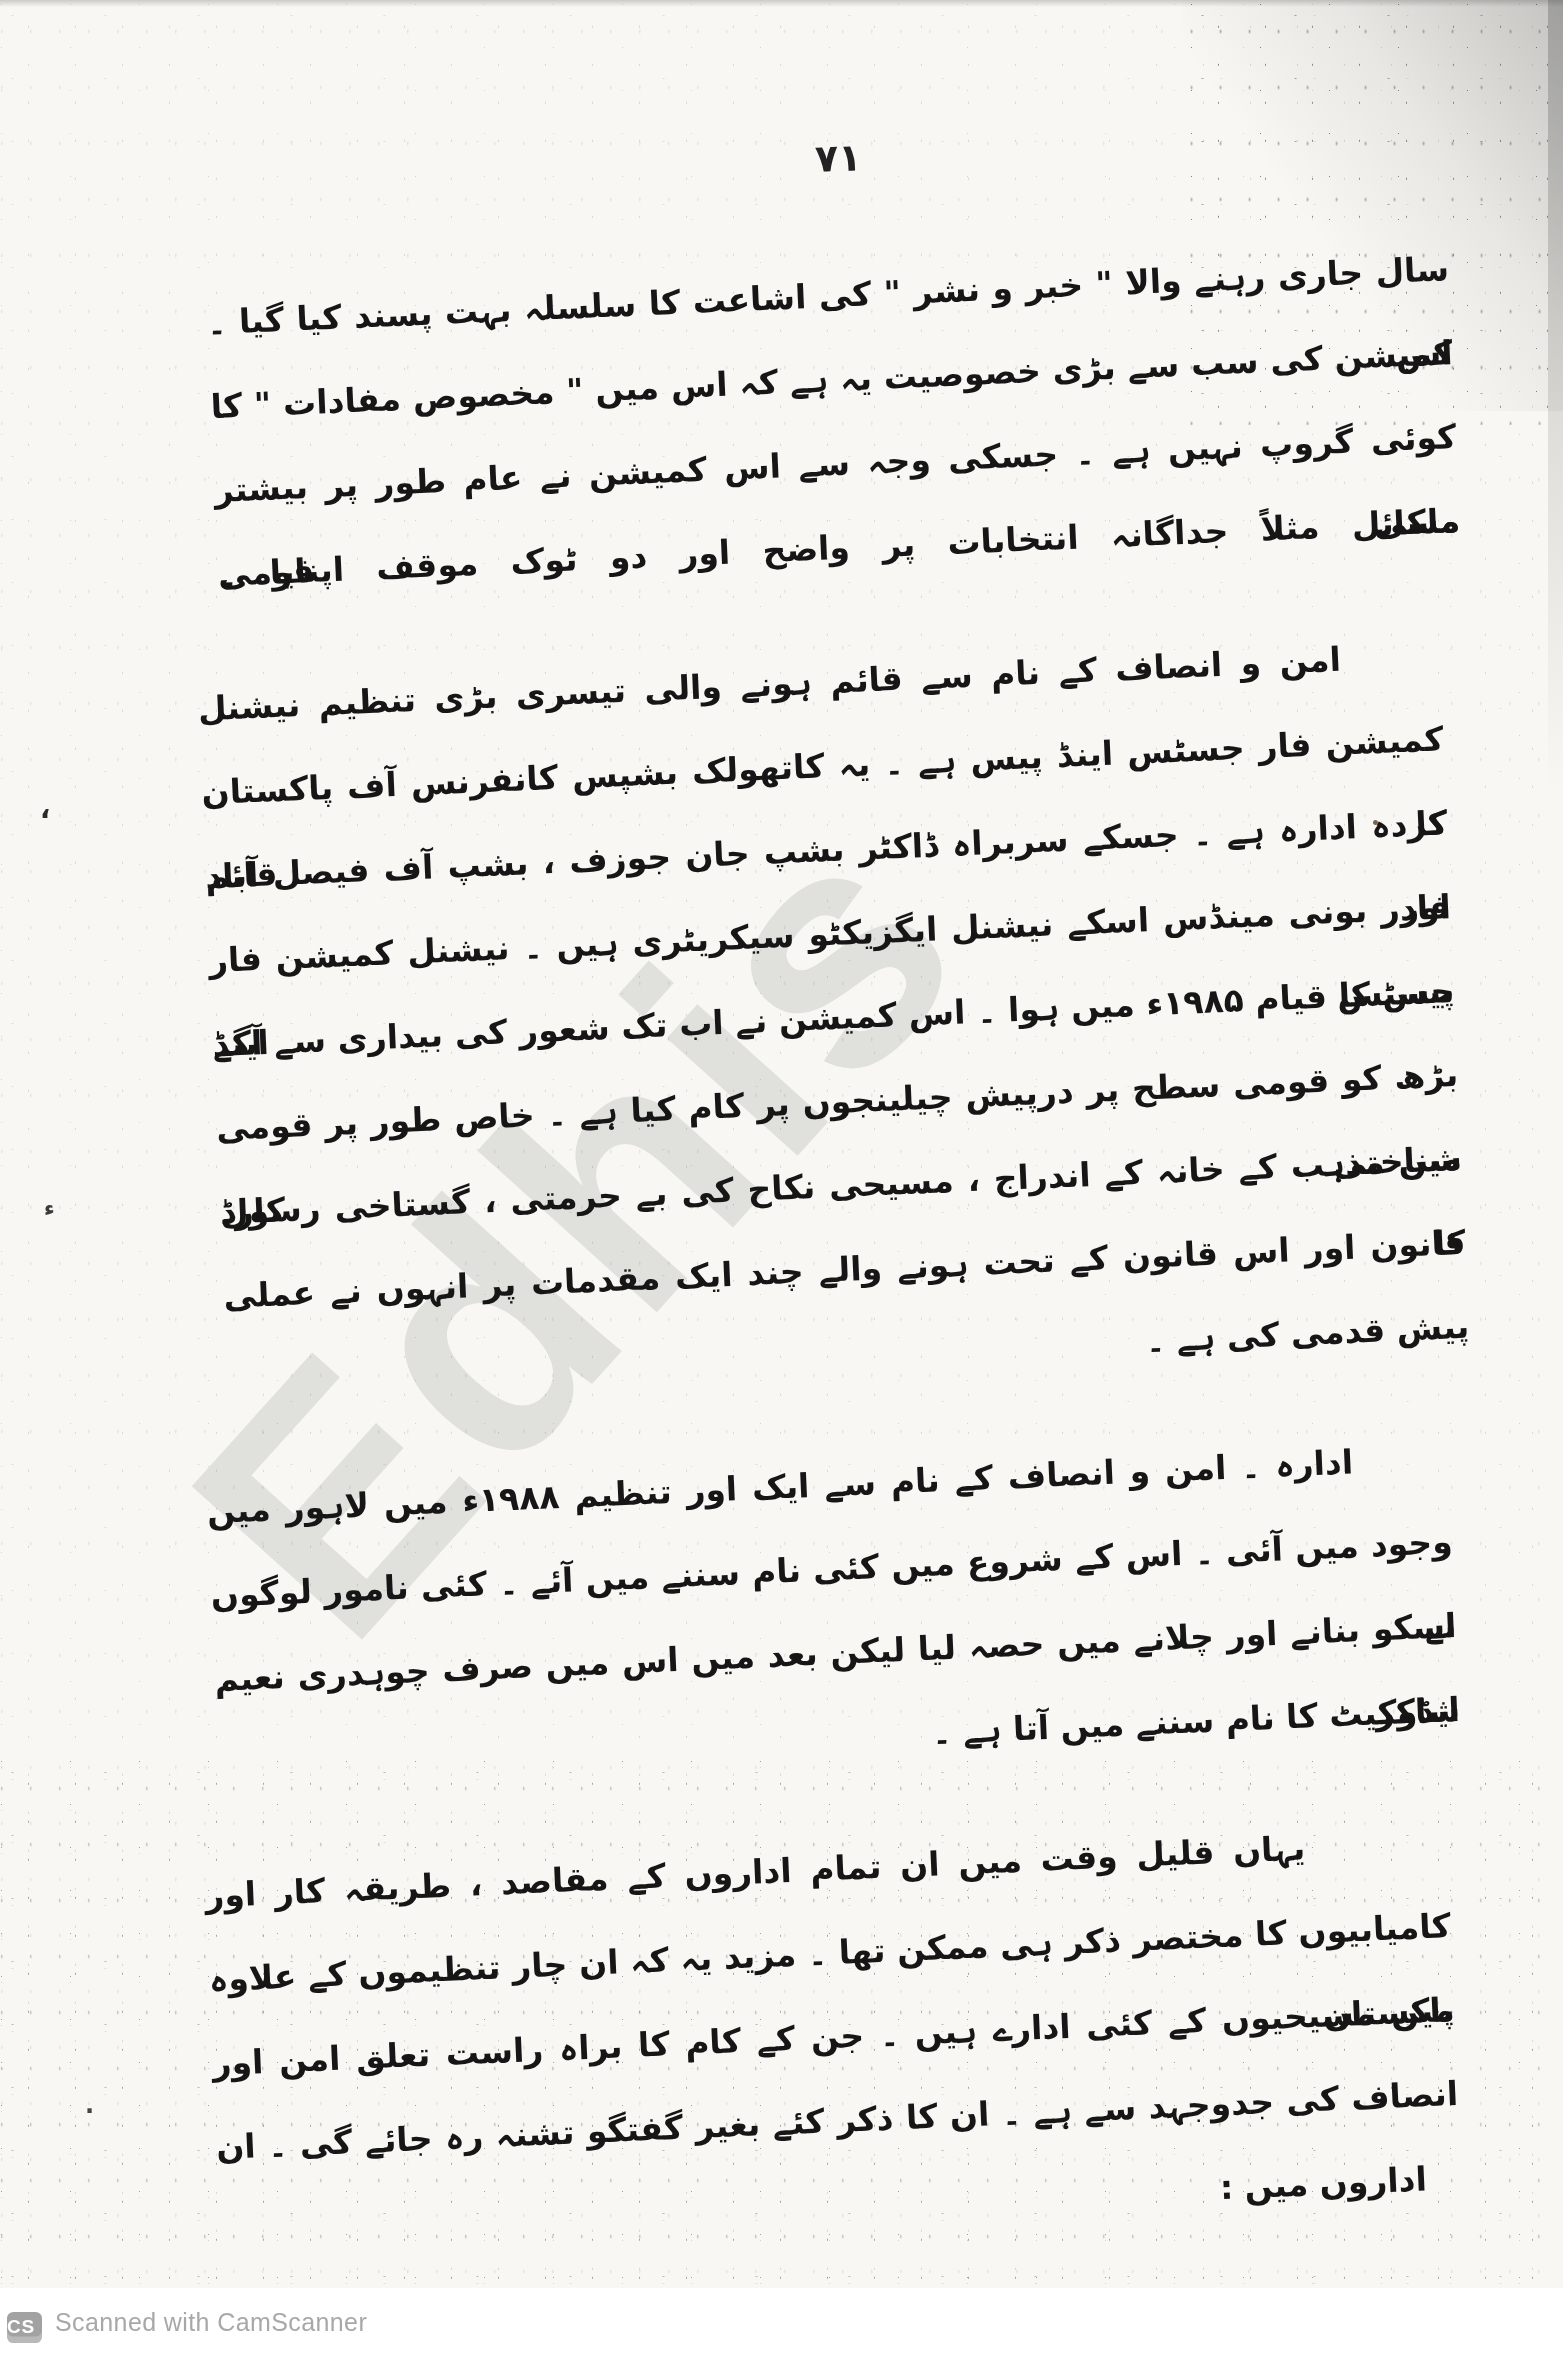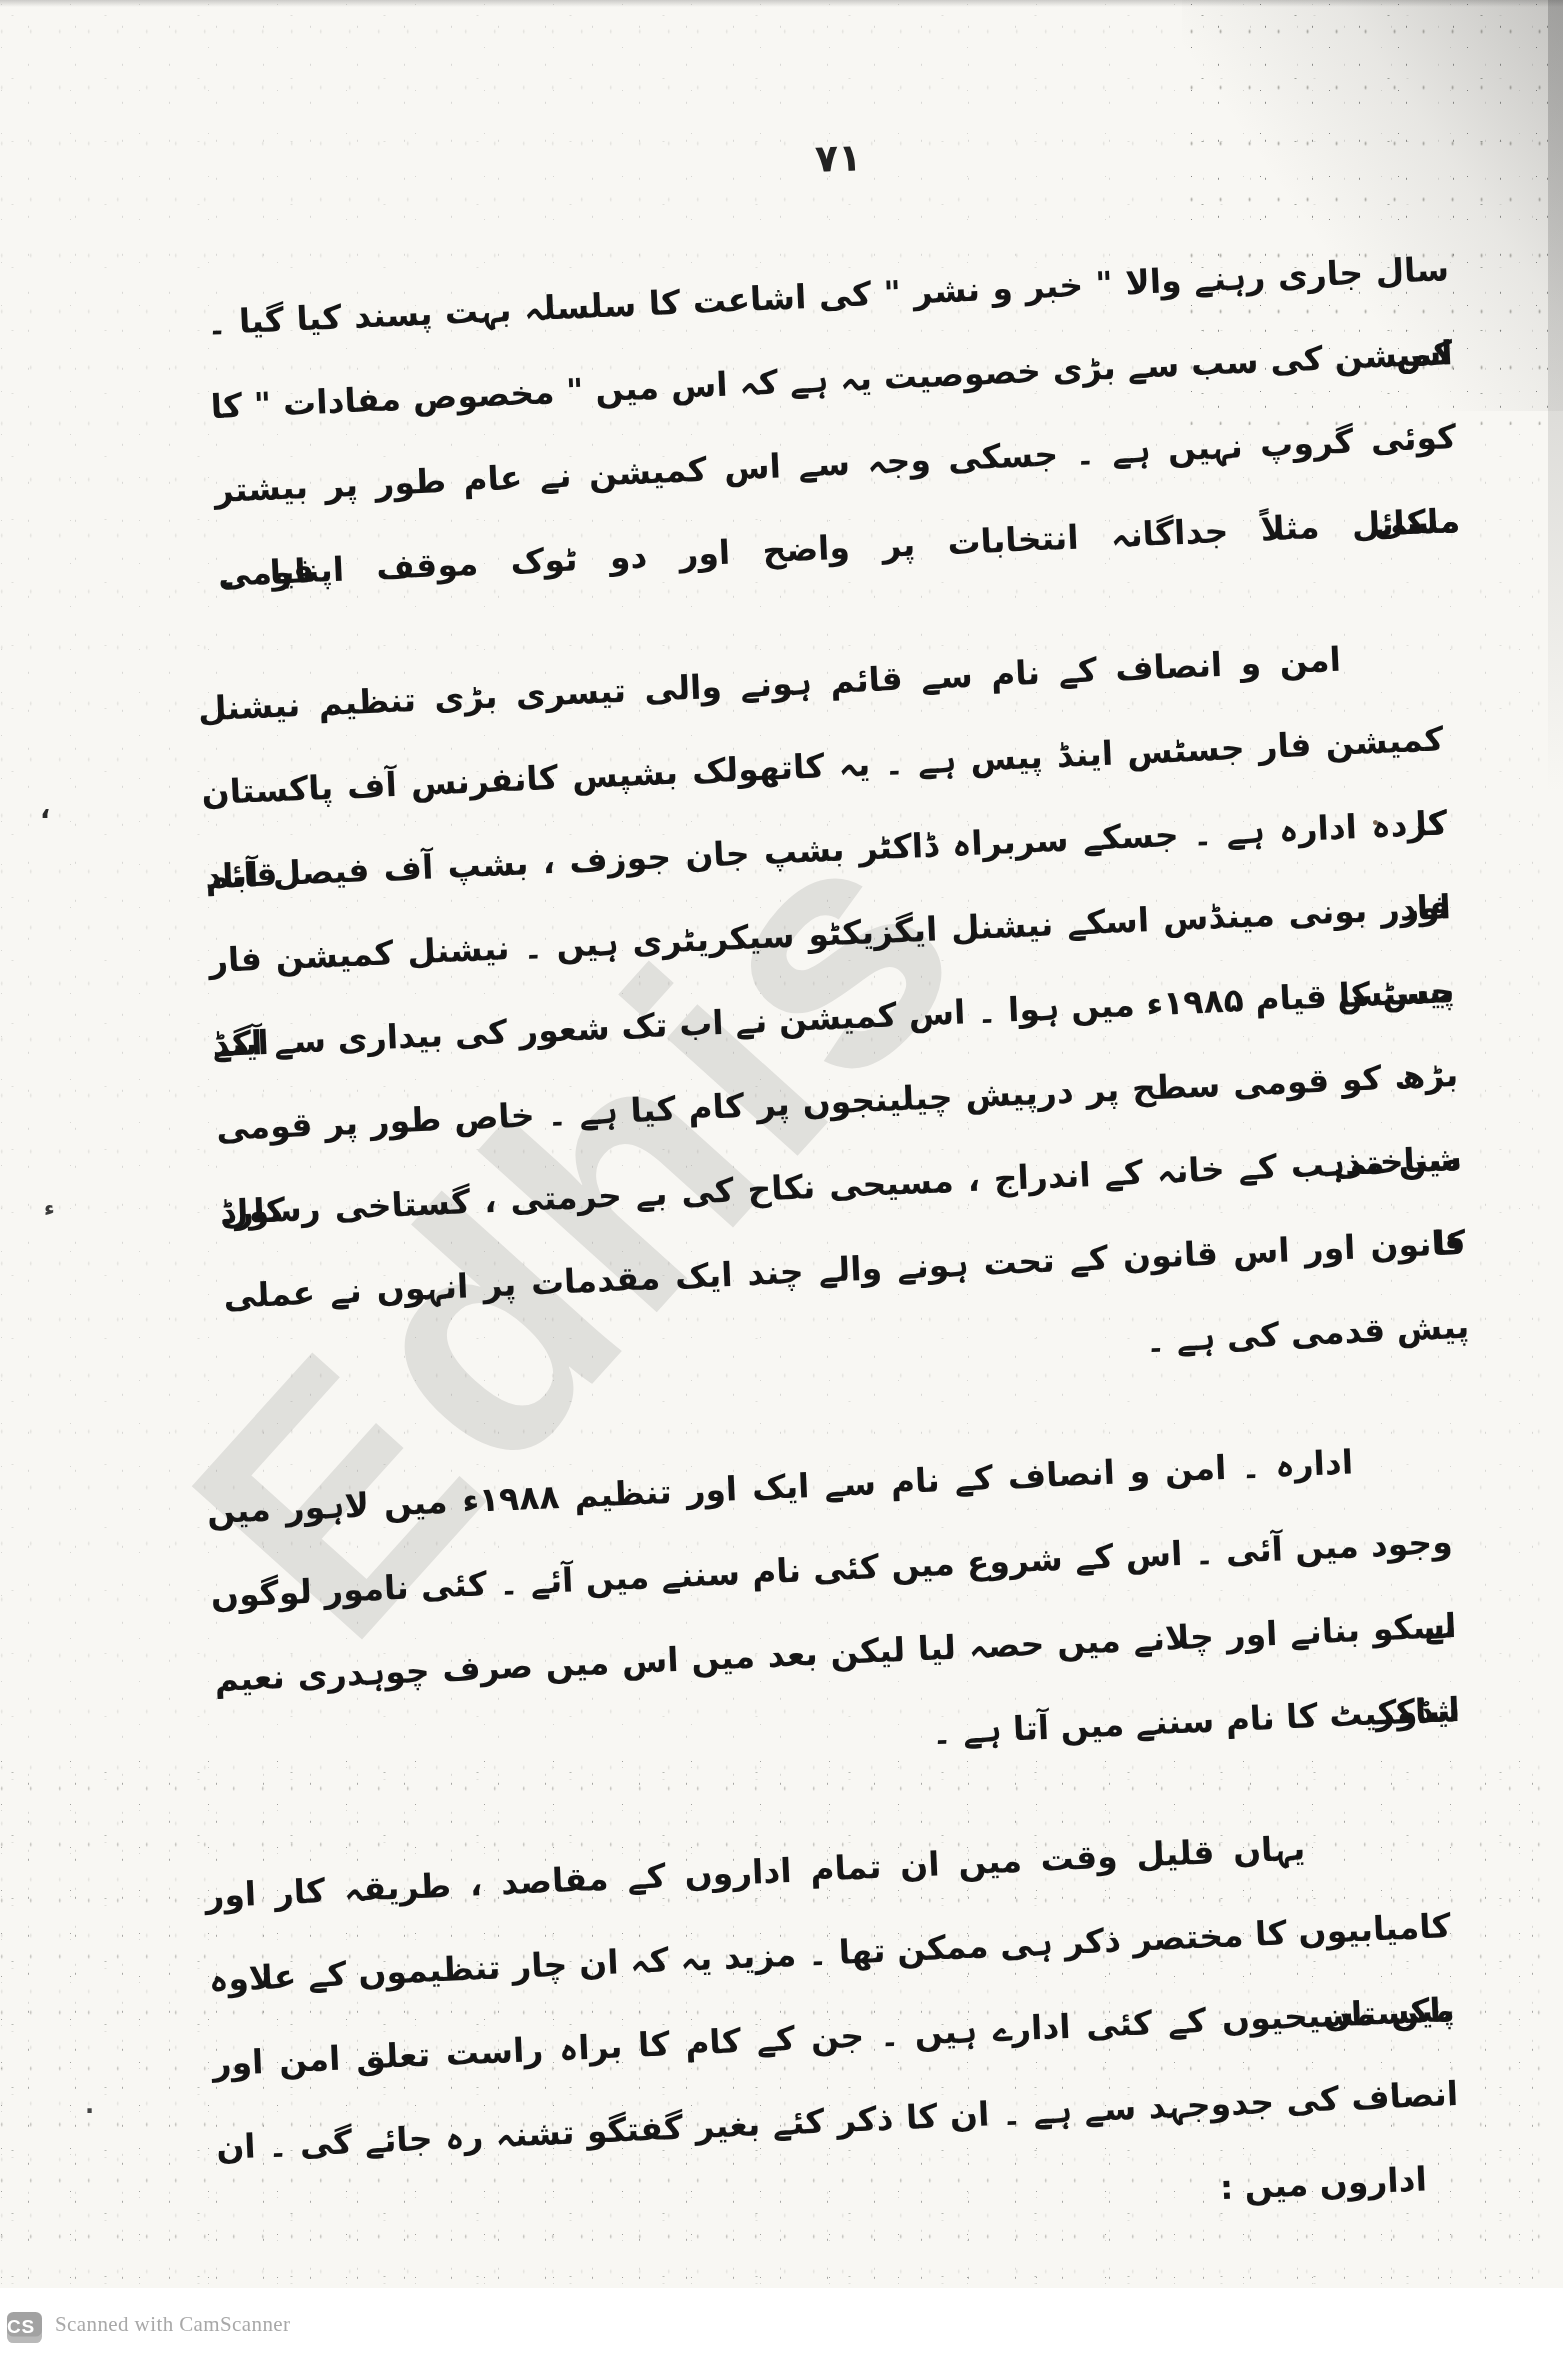--- a/index.html
+++ b/index.html
@@ -86,22 +86,22 @@
     background:#a2a2a2;border-radius:6.4px;
     display:flex;align-items:center;
     box-shadow:inset 0 -6.4px 0 rgba(255,255,255,0.25);
   }
   .cs-logo span{
     color:#ffffff;font-family:"Liberation Sans",sans-serif;
     font-weight:bold;font-size:19px;letter-spacing:0.7px;
   }
   .footer-caption{
     position:absolute;left:55px;bottom:17px;
-    font-family:Liberation Serif, serif;
-    font-size:21px;color:#a8a8a8;letter-spacing:0.4px;
+    font-family:Liberation Sans, sans-serif;
+    font-size:25px;color:#a8a8a8;letter-spacing:0.4px;
   }
 </style>
 </head>
 <body>
 
 <div class="page">
   <div class="scan">
     <div class="noise noise-all"></div>
     <div class="noise noise-tr"></div>
     <div class="noise noise-bottom"></div>

